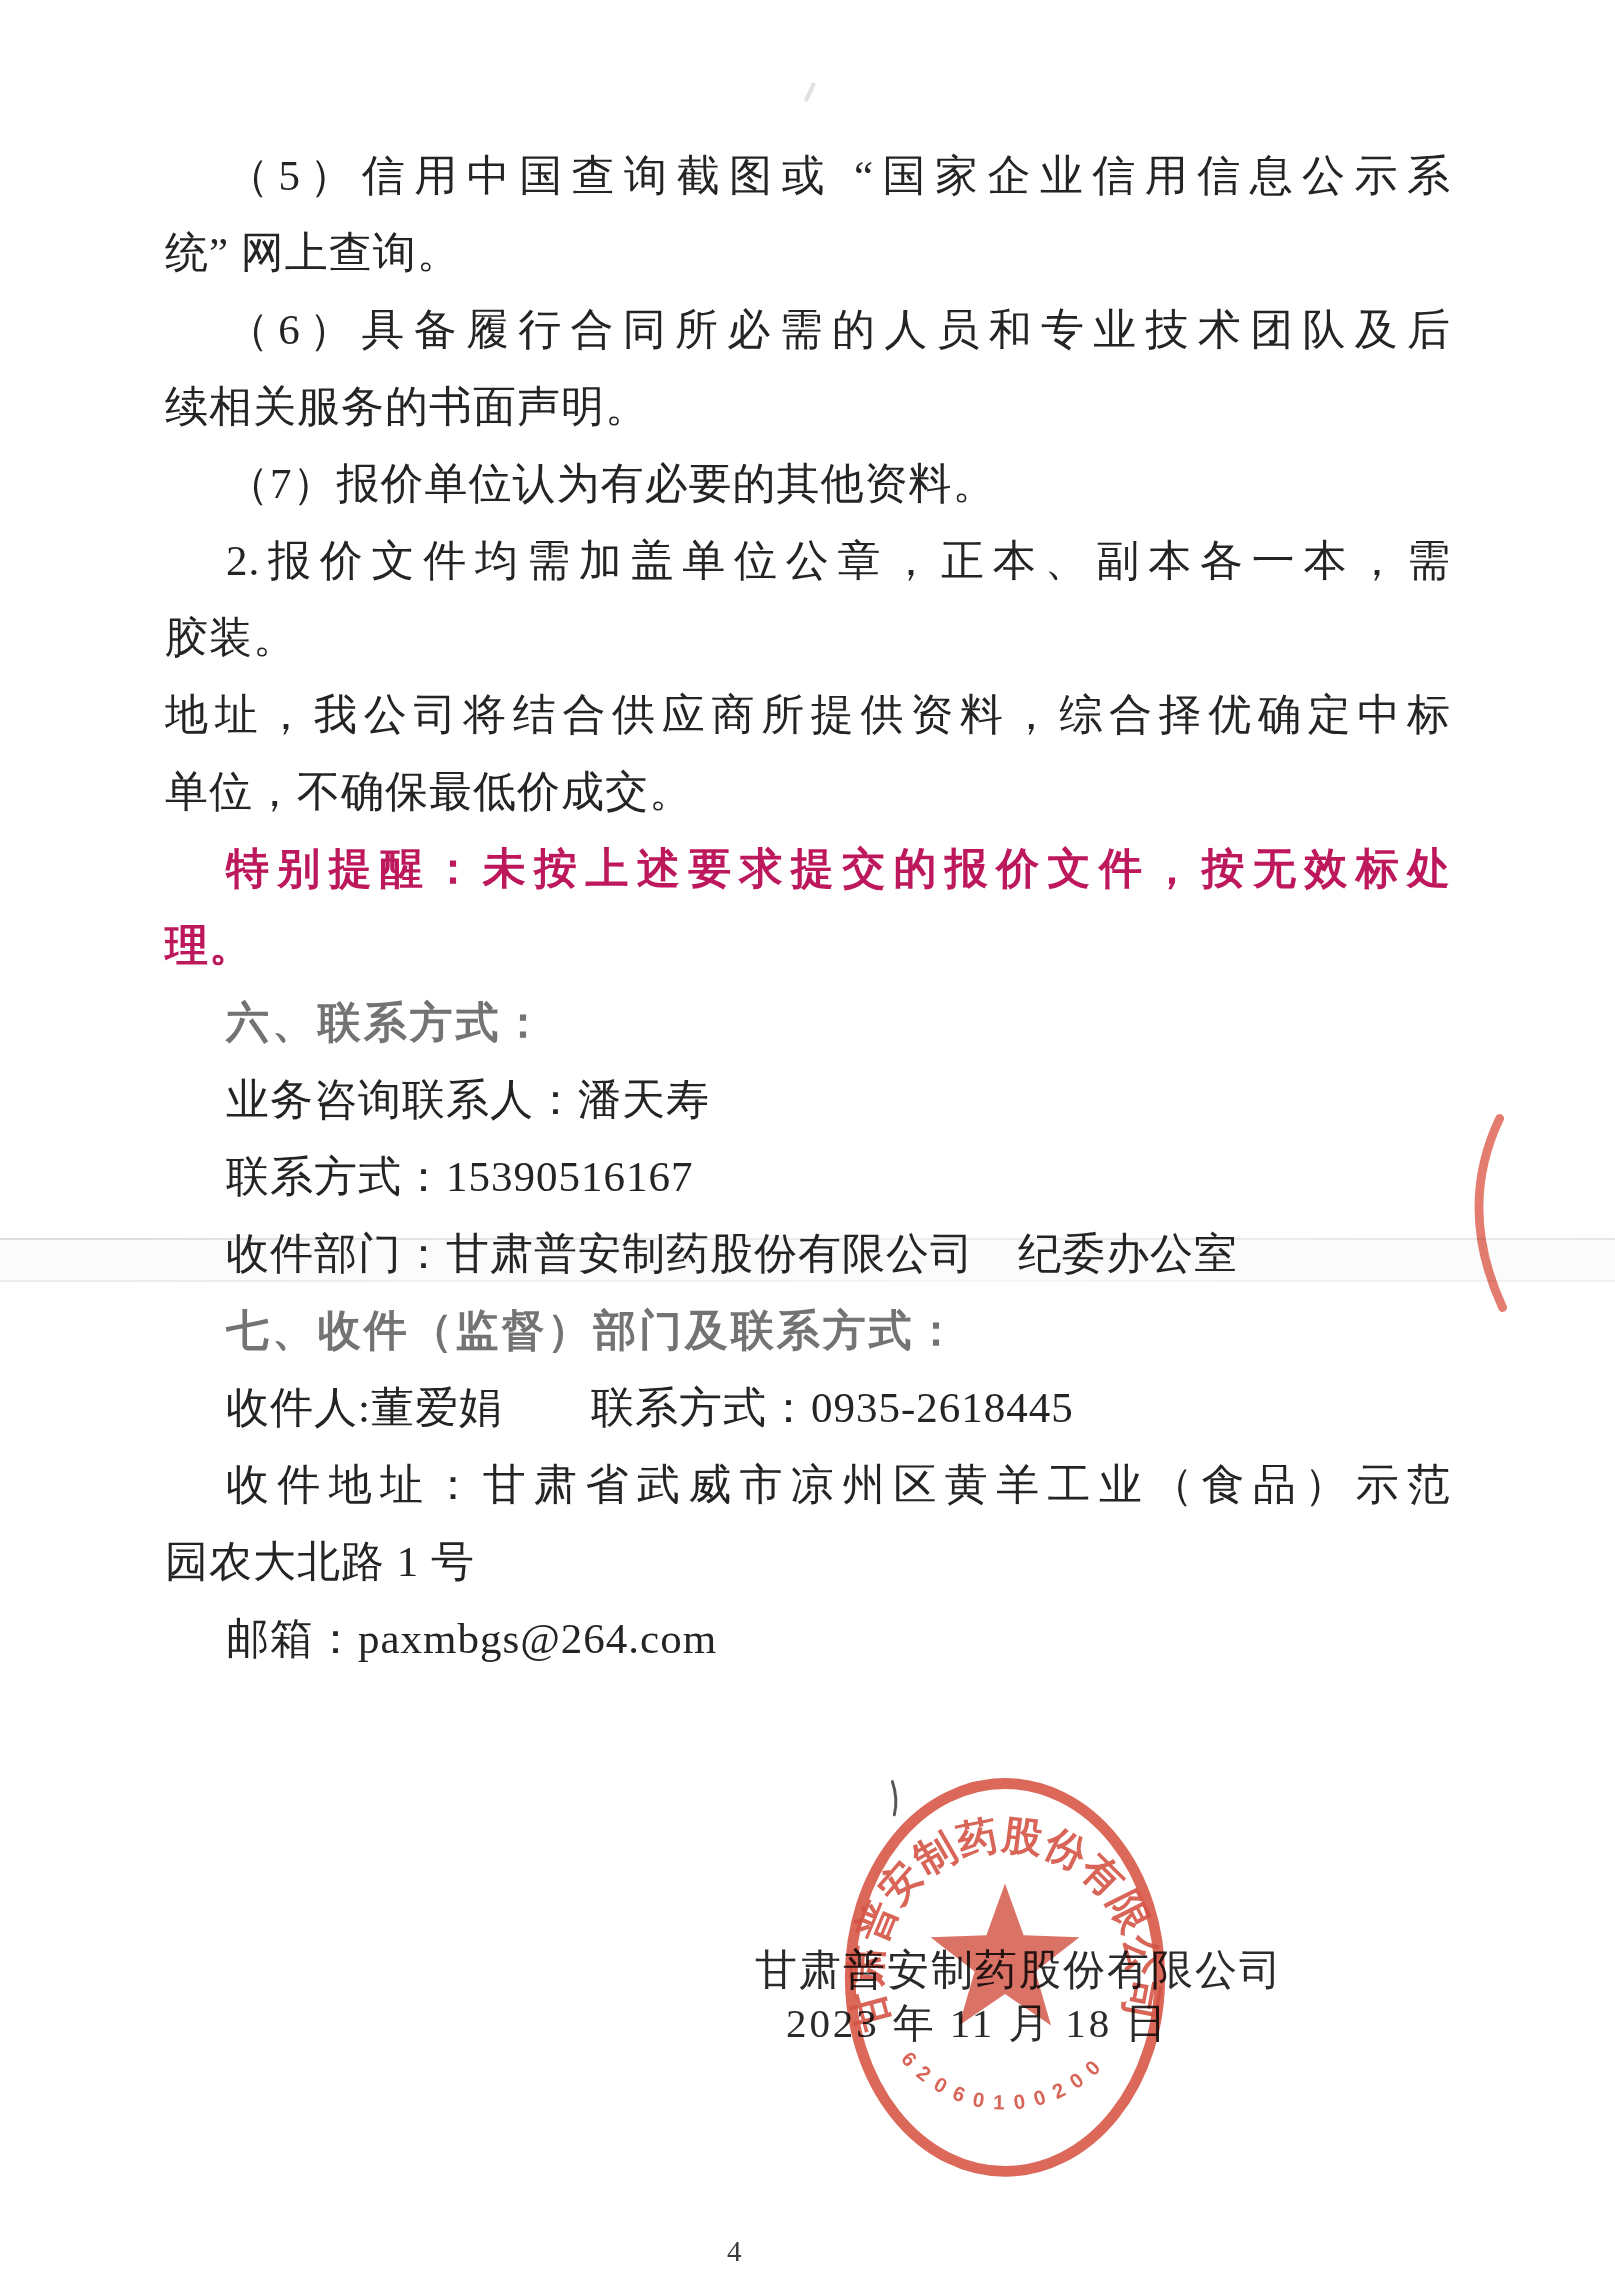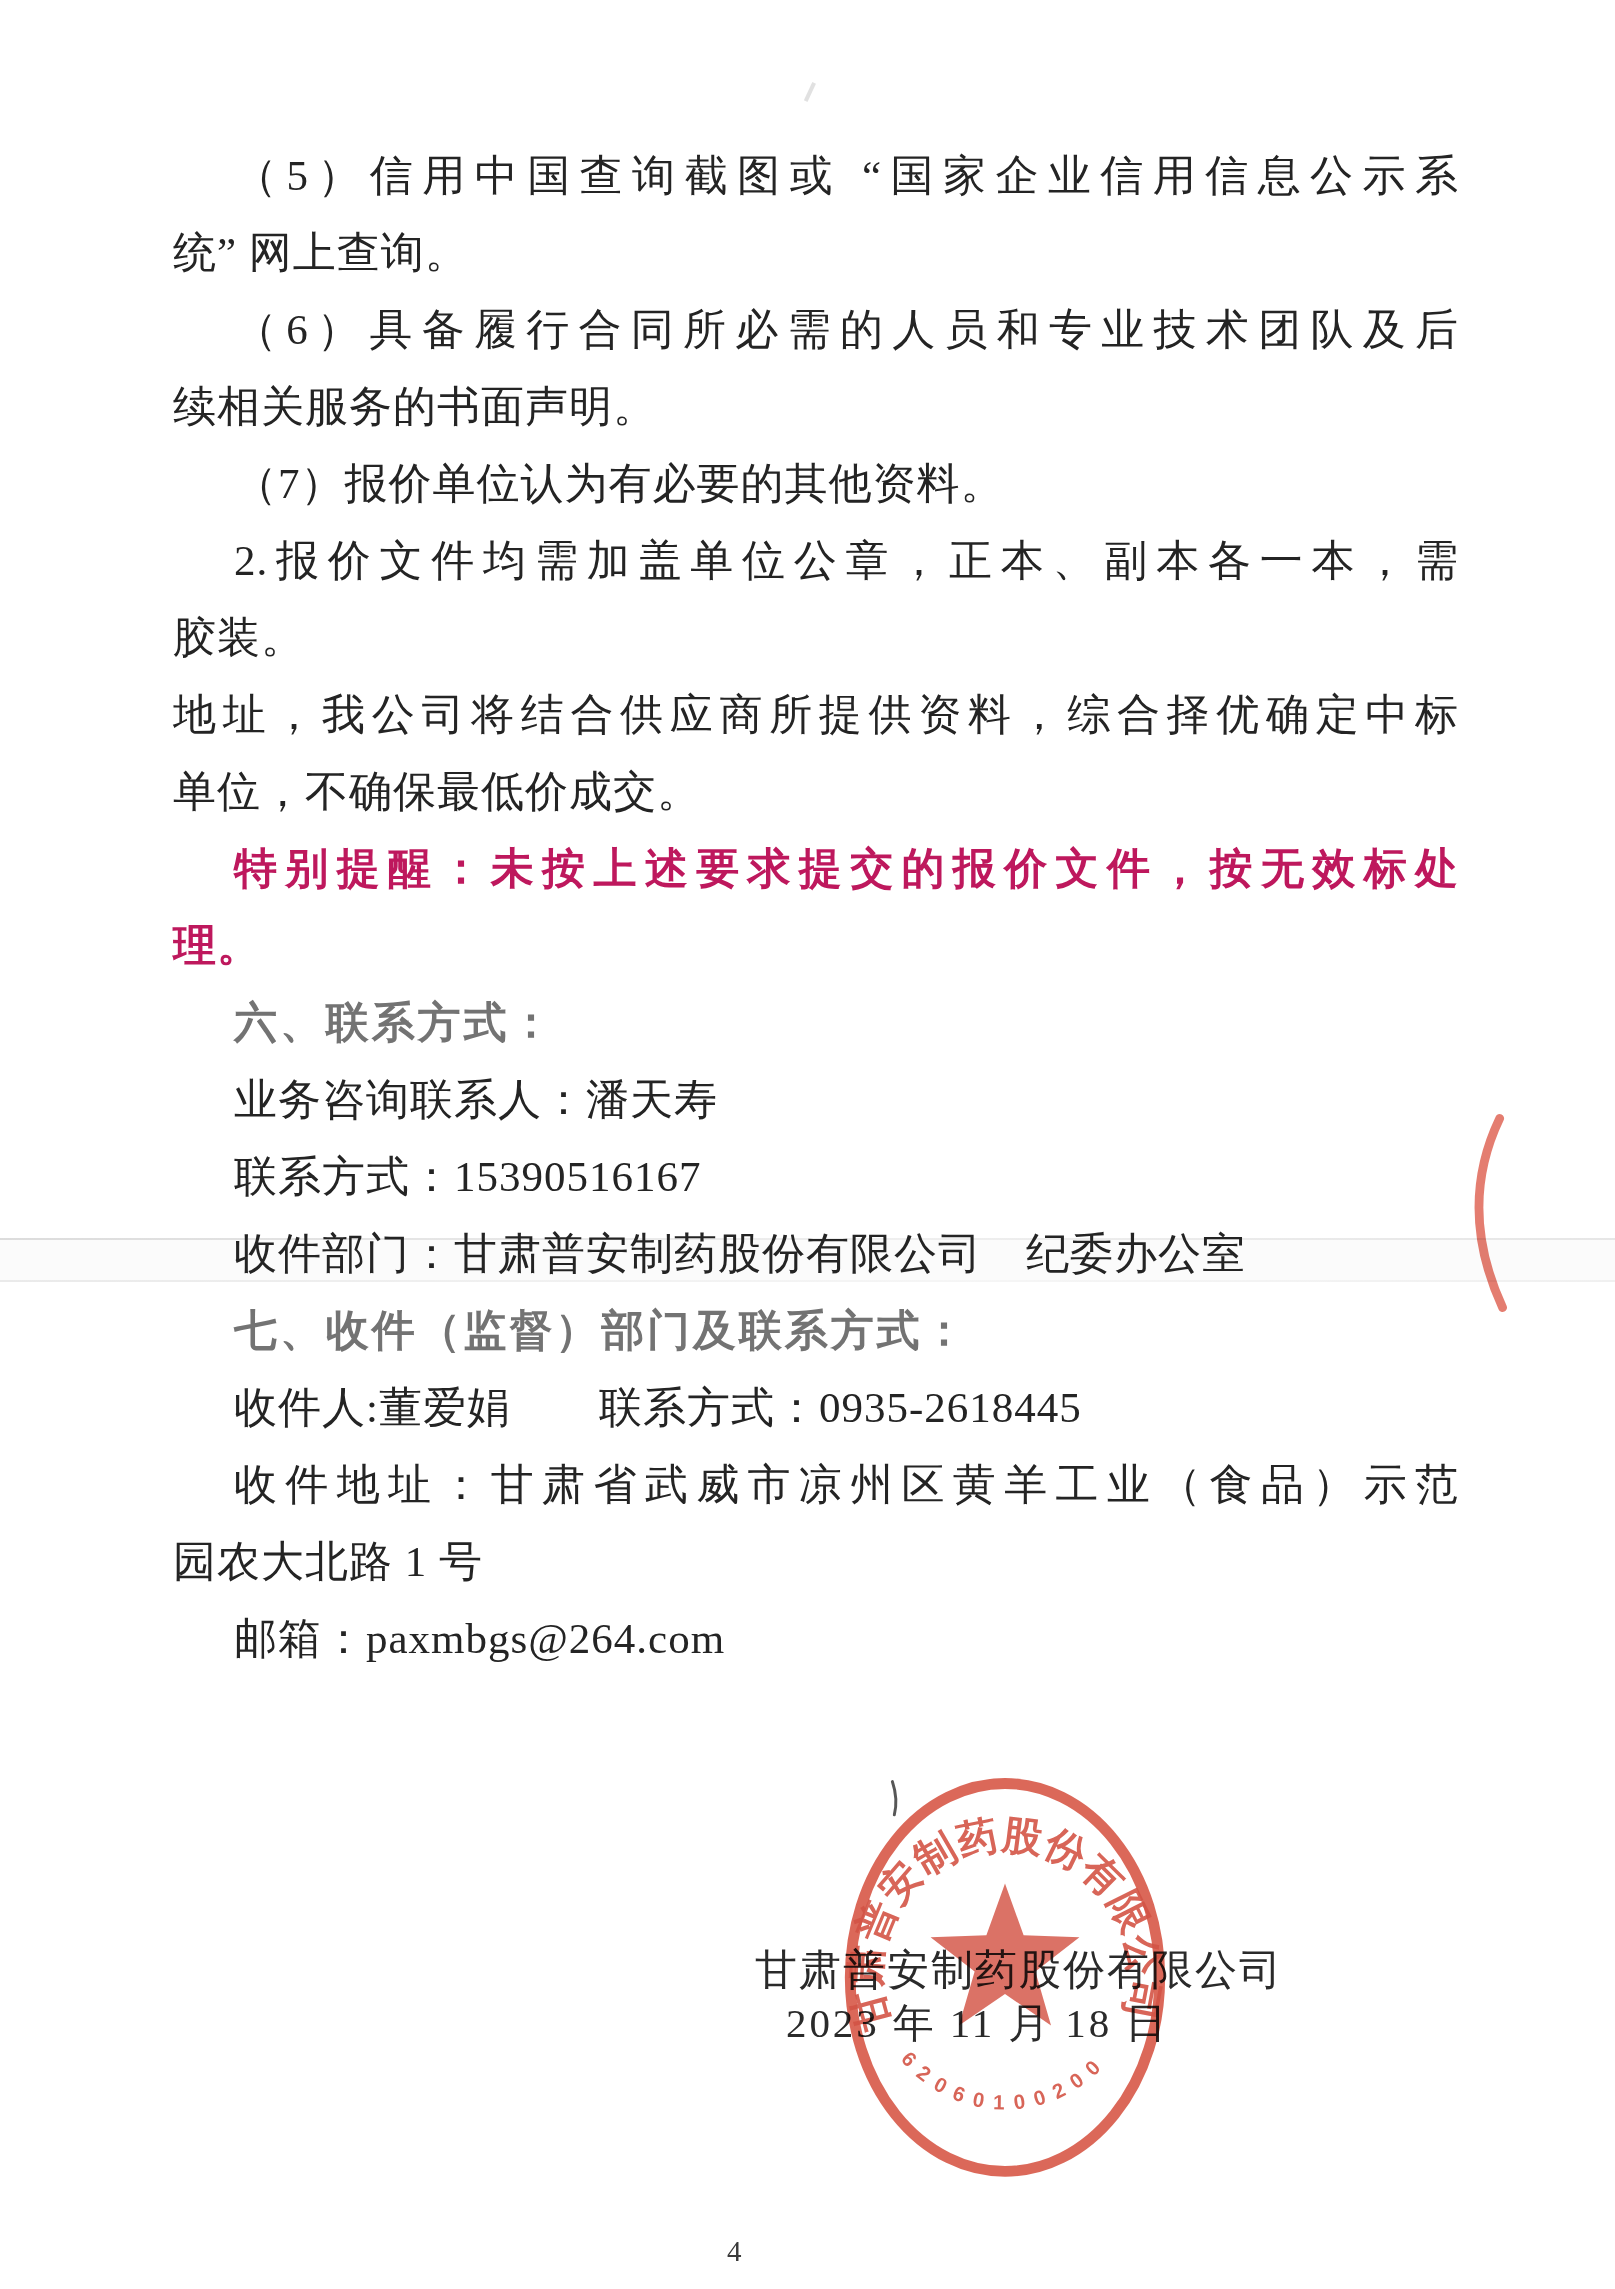--- a/index.html
+++ b/index.html
@@ -1,20 +1,20 @@
 <!DOCTYPE html>
 <html><head>
 <meta charset="utf-8">
 <style>
   html,body { margin:0; padding:0; background:#ffffff; }
   .page {
     position:relative; width:1615px; height:2290px; background:#ffffff;
     font-family:"Liberation Serif","DejaVu Serif",serif; color:#1f1f1f; overflow:hidden;
   }
-  .doc-body { position:absolute; left:165px; top:137px; width:1286px;margin-left:8px; }
+  .doc-body { position:absolute; left:165px; top:137px; width:1286px; }
   .doc-line {
     height:77px; line-height:77px; font-size:43px; letter-spacing:1px;
     white-space:pre; color:#242424;
   }
   .doc-line.indent { text-indent:61px; }
   .doc-line.justify { white-space:normal; text-align:justify; text-align-last:justify; }
   .doc-line.bold { font-weight:bold; color:#be185d; }
   .doc-line.heading {
     font-weight:bold; color:#737373;
     font-family:"Liberation Sans","DejaVu Sans",sans-serif; letter-spacing:2.9px;

